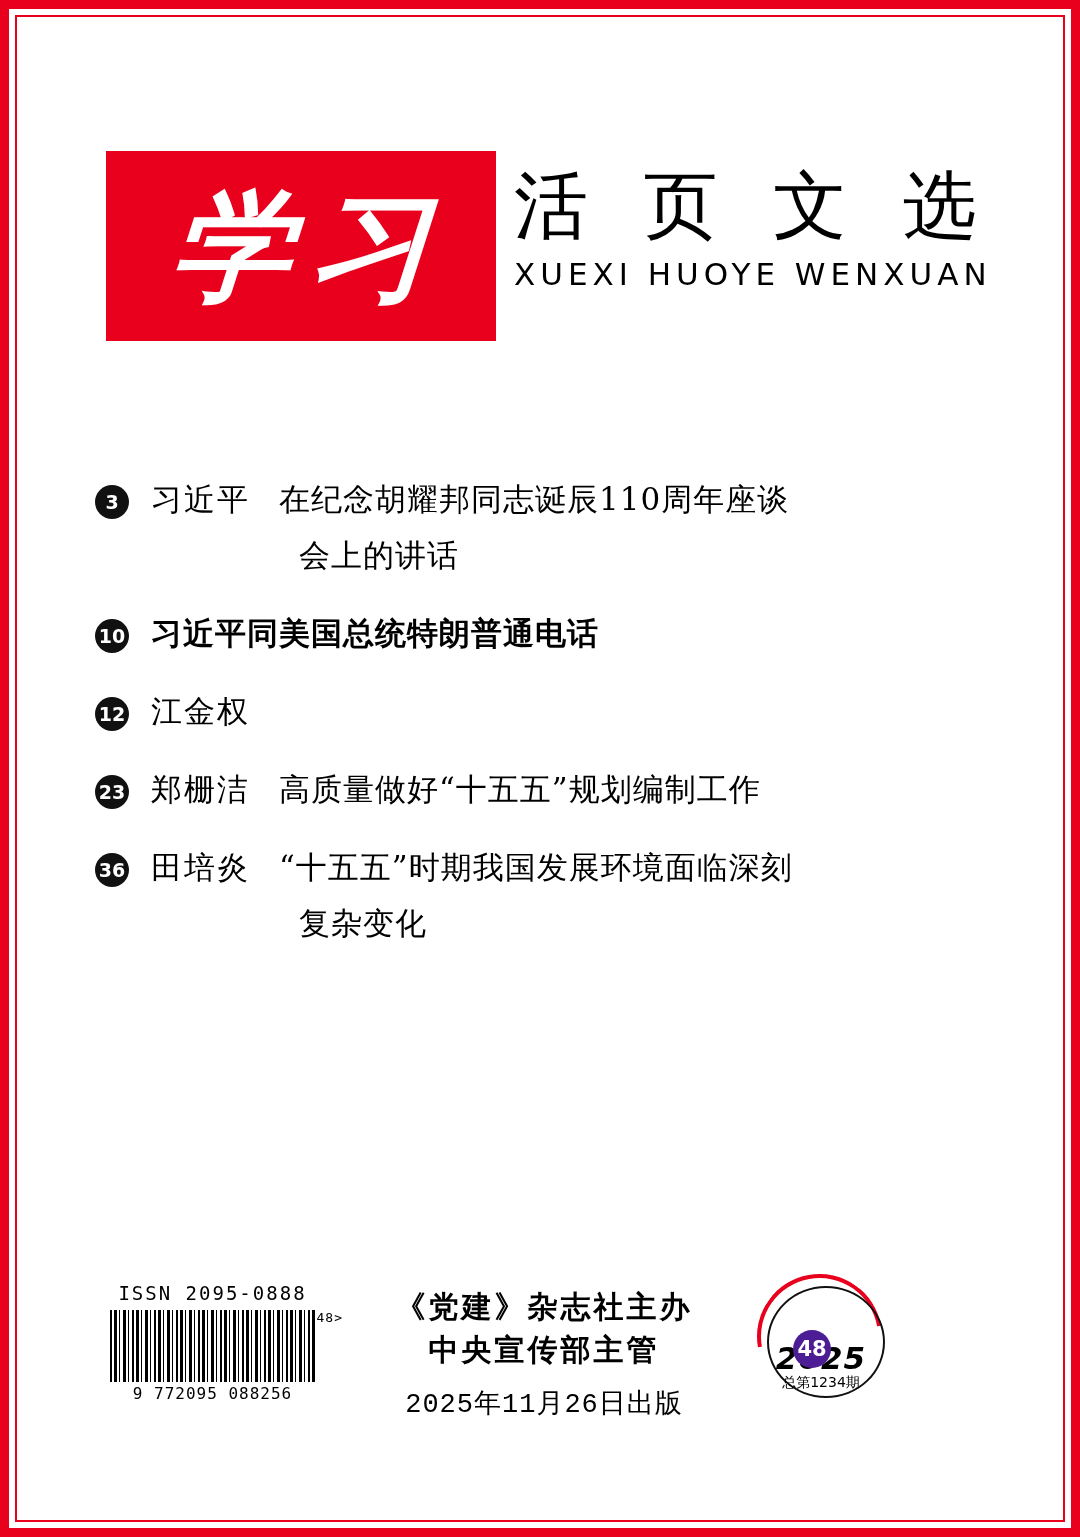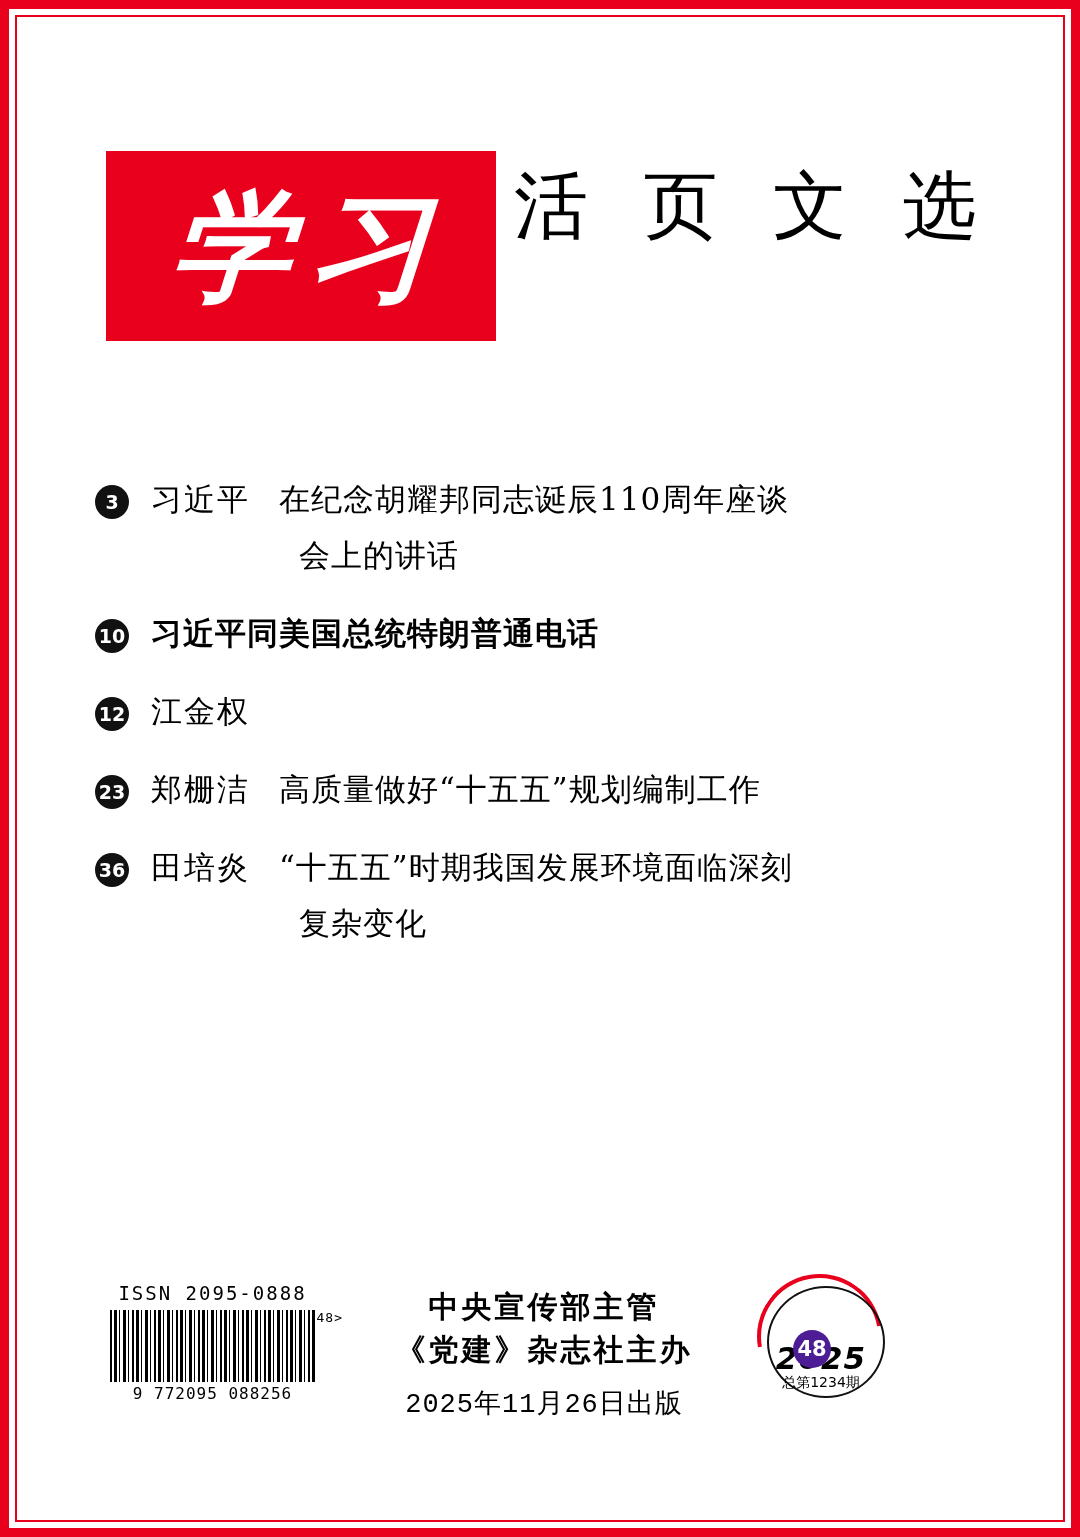--- a/index.html
+++ b/index.html
@@ -293,20 +293,21 @@
 
 <div class="page">
   <div class="inner-frame"></div>
 
   <div class="masthead">
     <div class="logo-block">
       <span class="logo-text">学习</span>
     </div>
     <div class="title-block">
       <div class="title-cn">活 页 文 选</div>
+      <div class="title-py">XUEXI  HUOYE  WENXUAN</div>
     </div>
   </div>
 
   <div class="contents">
 
     <div class="toc-entry">
       <div class="page-num">3</div>
       <div class="entry-body">
         <div class="entry-line">
           <span class="author">习近平</span>
@@ -361,22 +362,22 @@
 
     <div class="barcode-area">
       <div class="issn">ISSN 2095-0888</div>
       <div class="barcode">
         <span class="barcode-suffix">48&gt;</span>
       </div>
       <div class="barcode-digits">9 772095 088256</div>
     </div>
 
     <div class="publisher">
+      <div class="pub-line">《党建》杂志社主办</div>
       <div class="pub-line">中央宣传部主管</div>
-      <div class="pub-line">《党建》杂志社主办</div>
       <div class="pub-date">2025年11月26日出版</div>
     </div>
 
     <div class="issue-stamp">
       <div class="stamp-ring"></div>
       <div class="stamp-ring2"></div>
       <div class="stamp-year">2025</div>
       <div class="stamp-issue">48</div>
       <div class="stamp-total">总第1234期</div>
     </div>

